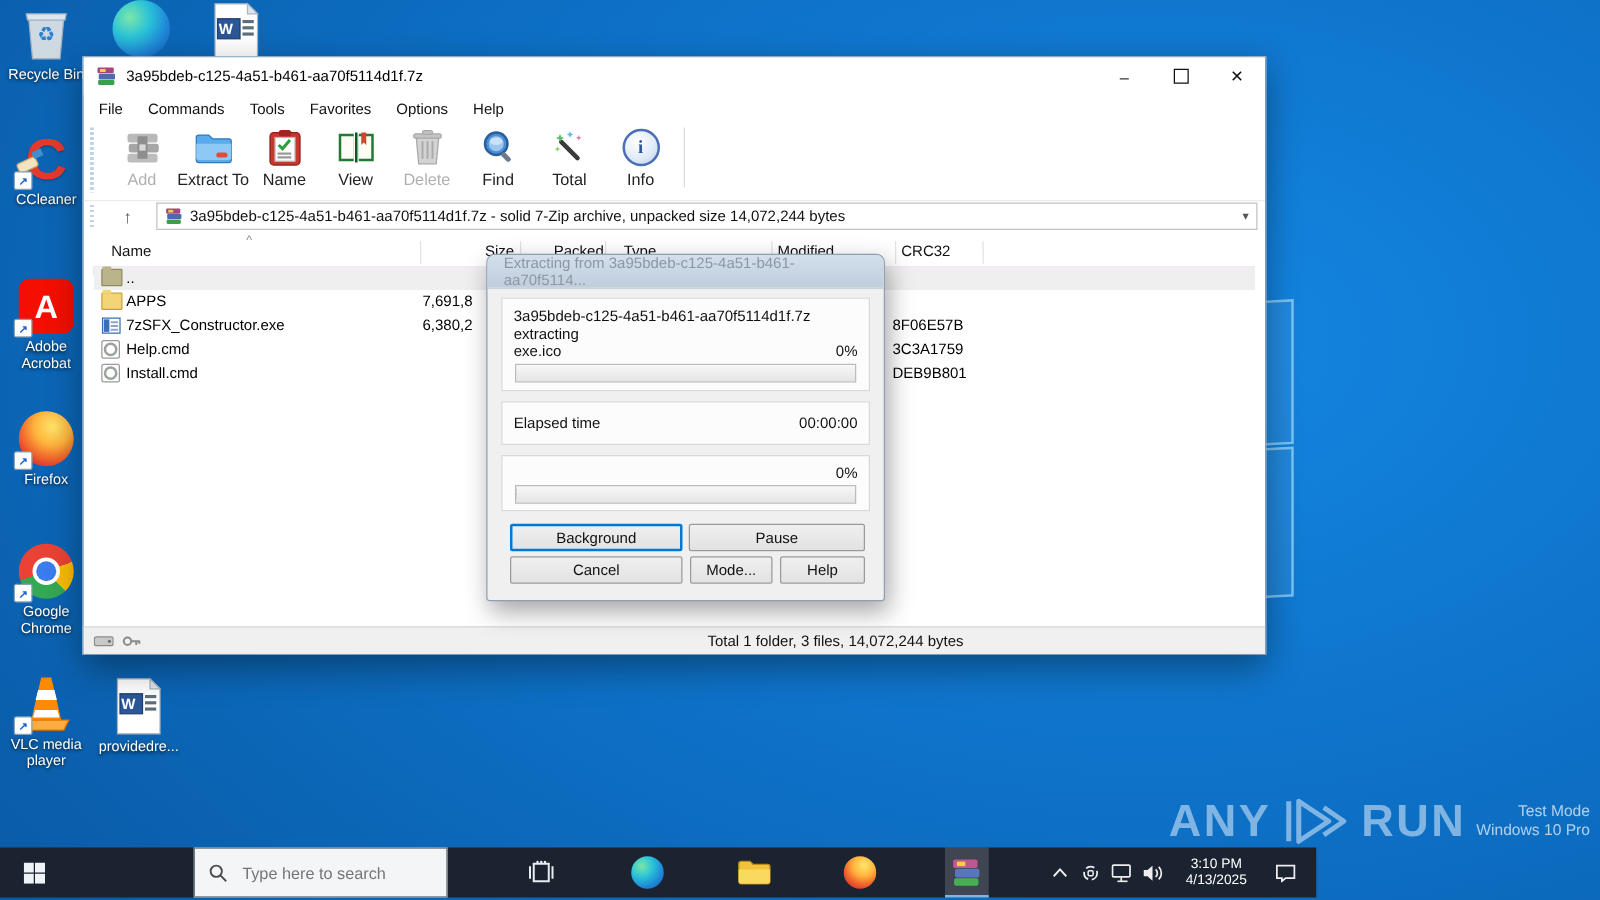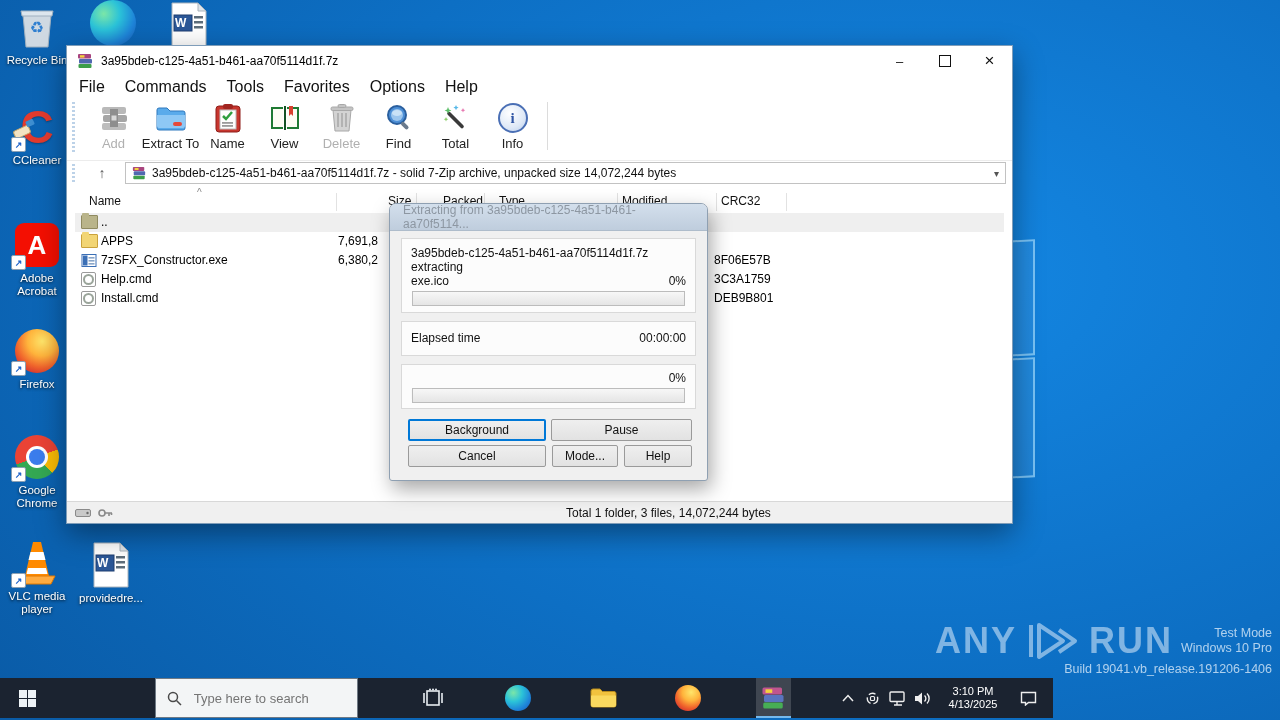--- a/index.html
+++ b/index.html
@@ -12,21 +12,21 @@
   .dicon{position:absolute;width:62px;display:flex;flex-direction:column;align-items:center;gap:4px;}
   .dlabel{font-size:11.5px;color:#fff;text-shadow:0 1px 3px rgba(0,0,0,.85);text-align:center;line-height:13px;white-space:pre-line;}
   .iconart{position:relative;width:46px;height:46px;display:flex;align-items:center;justify-content:center;}
   .badge{position:absolute;left:-3px;bottom:-2px;width:13px;height:13px;background:#fff;border:1px solid #8aa0b4;border-radius:2px;display:flex;align-items:center;justify-content:center;font-size:9px;color:#1e62c8;font-weight:bold;}
   .circle{border-radius:50%;width:44px;height:44px;}
   
   .win{position:absolute;left:66px;top:45px;width:947px;height:479px;background:#fff;border:1px solid #7f9db9;box-shadow:0 10px 28px rgba(0,0,0,.4);box-sizing:border-box;}
   .titlebar{position:absolute;left:0;top:0;right:0;height:30px;display:flex;align-items:center;background:#fff;}
   .wtitle{font-size:12px;color:#000;margin-left:8px;}
   .wctl{width:45px;height:30px;display:flex;align-items:center;justify-content:center;color:#111;font-size:13px;}
-  .menubar{position:absolute;left:2px;top:30px;right:2px;height:22px;display:flex;align-items:center;font-size:16px;color:#111;}
+  .menubar{position:absolute;left:2px;top:30px;right:2px;height:22px;display:flex;align-items:center;font-size:12px;color:#111;}
   .menuitem{padding:0 10px;height:22px;display:flex;align-items:center;}
   .toolbar{position:absolute;left:0;top:52px;right:0;height:62px;display:flex;align-items:flex-start;padding-left:18px;border-bottom:1px solid #ececec;}
   .tbtn{width:57px;height:58px;display:flex;flex-direction:column;align-items:center;justify-content:flex-start;padding-top:4px;}
   .tbtn .ticon{width:32px;height:32px;display:flex;align-items:center;justify-content:center;}
   .tbtn .tlabel{font-size:13px;color:#222;margin-top:2px;white-space:nowrap;}
   .tbtn.disabled .tlabel{color:#b0b0b0;}
   .tsep{width:1px;height:48px;background:#dcdcdc;margin:4px 10px 0 6px;}
   .grip{position:absolute;left:5px;width:3px;background-image:repeating-linear-gradient(#bcd2e8 0 2px,transparent 2px 4px);}
   .addrrow{position:absolute;left:0;top:115px;right:0;height:26px;}
   .upbtn{position:absolute;left:22px;top:1px;width:26px;height:22px;display:flex;align-items:center;justify-content:center;color:#555;font-size:14px;}
@@ -459,21 +459,20 @@
         <path d="M6 3 v32" stroke="rgba(205,226,246,.6)" stroke-width="4" fill="none"></path>
         <path d="M14 3 L38 19 L14 35 Z" stroke="rgba(205,226,246,.6)" stroke-width="4" fill="none" stroke-linejoin="round"></path>
         <path d="M34 8 L50 19 L34 30" stroke="rgba(205,226,246,.6)" stroke-width="4" fill="none" stroke-linejoin="round"></path>
       </svg>
       <span class="wmbrand">RUN</span>
       <div class="wmside">
         <div>Test Mode</div>
         <div>Windows 10 Pro</div>
       </div>
     </div>
-    <div class="wmbuild">Build 19041.vb_release.191206-1406</div>
   </div>
 
   <div class="taskbar">
     <div class="startbtn">
       <svg width="17" height="17" viewBox="0 0 17 17">
         <rect x="0" y="0" width="8" height="8" fill="#eef3f7"></rect>
           <rect x="9" y="0" width="8" height="8" fill="#eef3f7"></rect>
         <rect x="0" y="9" width="8" height="8" fill="#eef3f7"></rect>
           <rect x="9" y="9" width="8" height="8" fill="#eef3f7"></rect>
       </svg>

